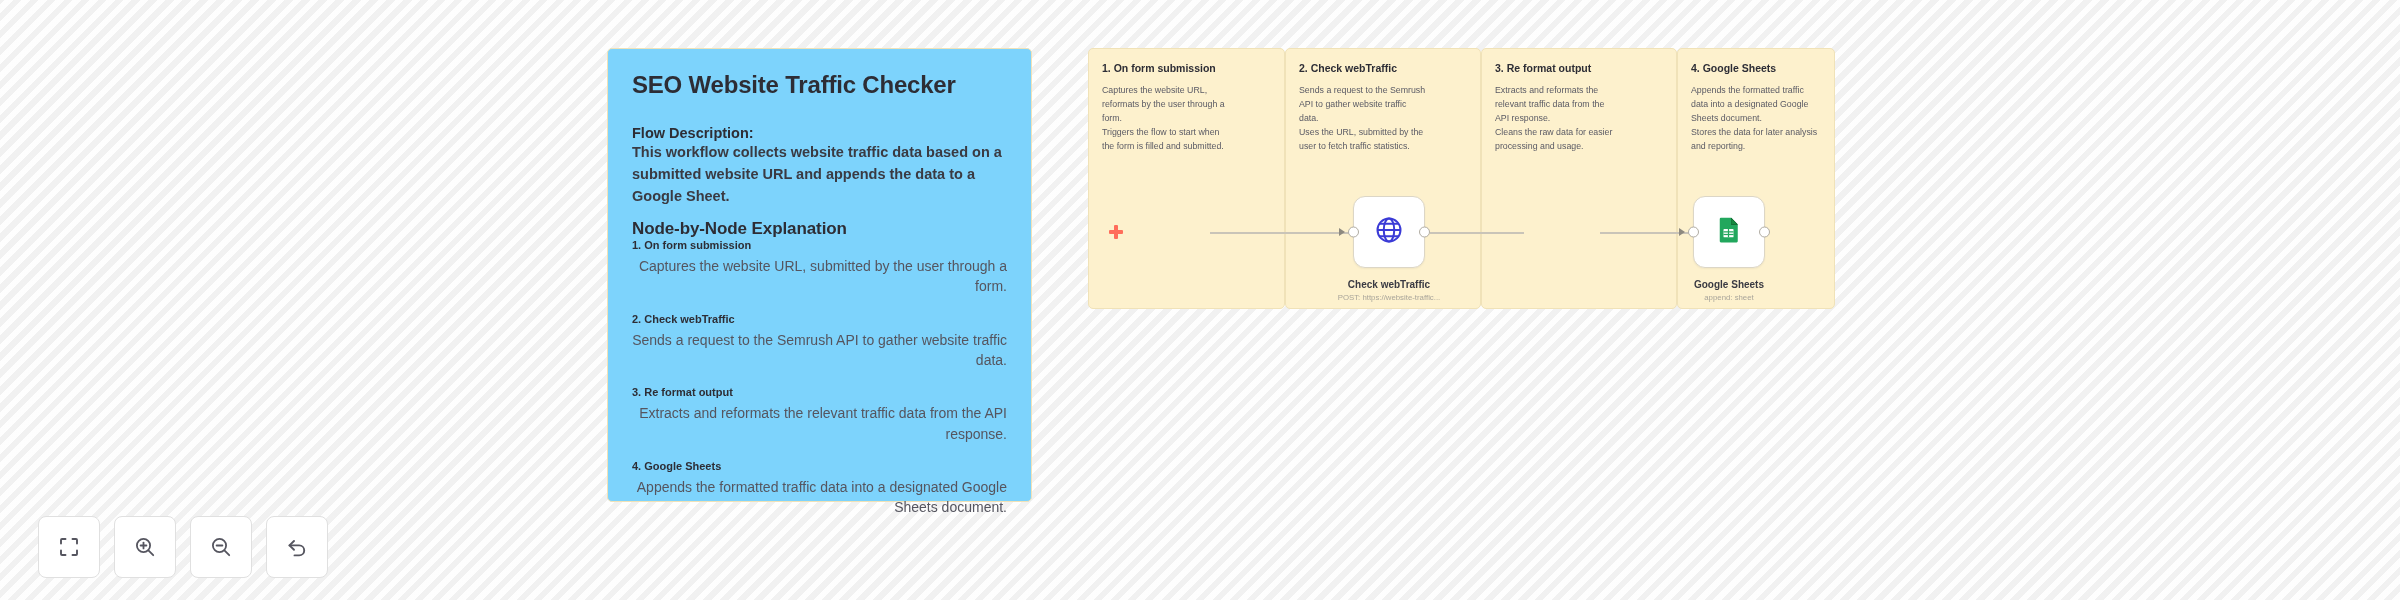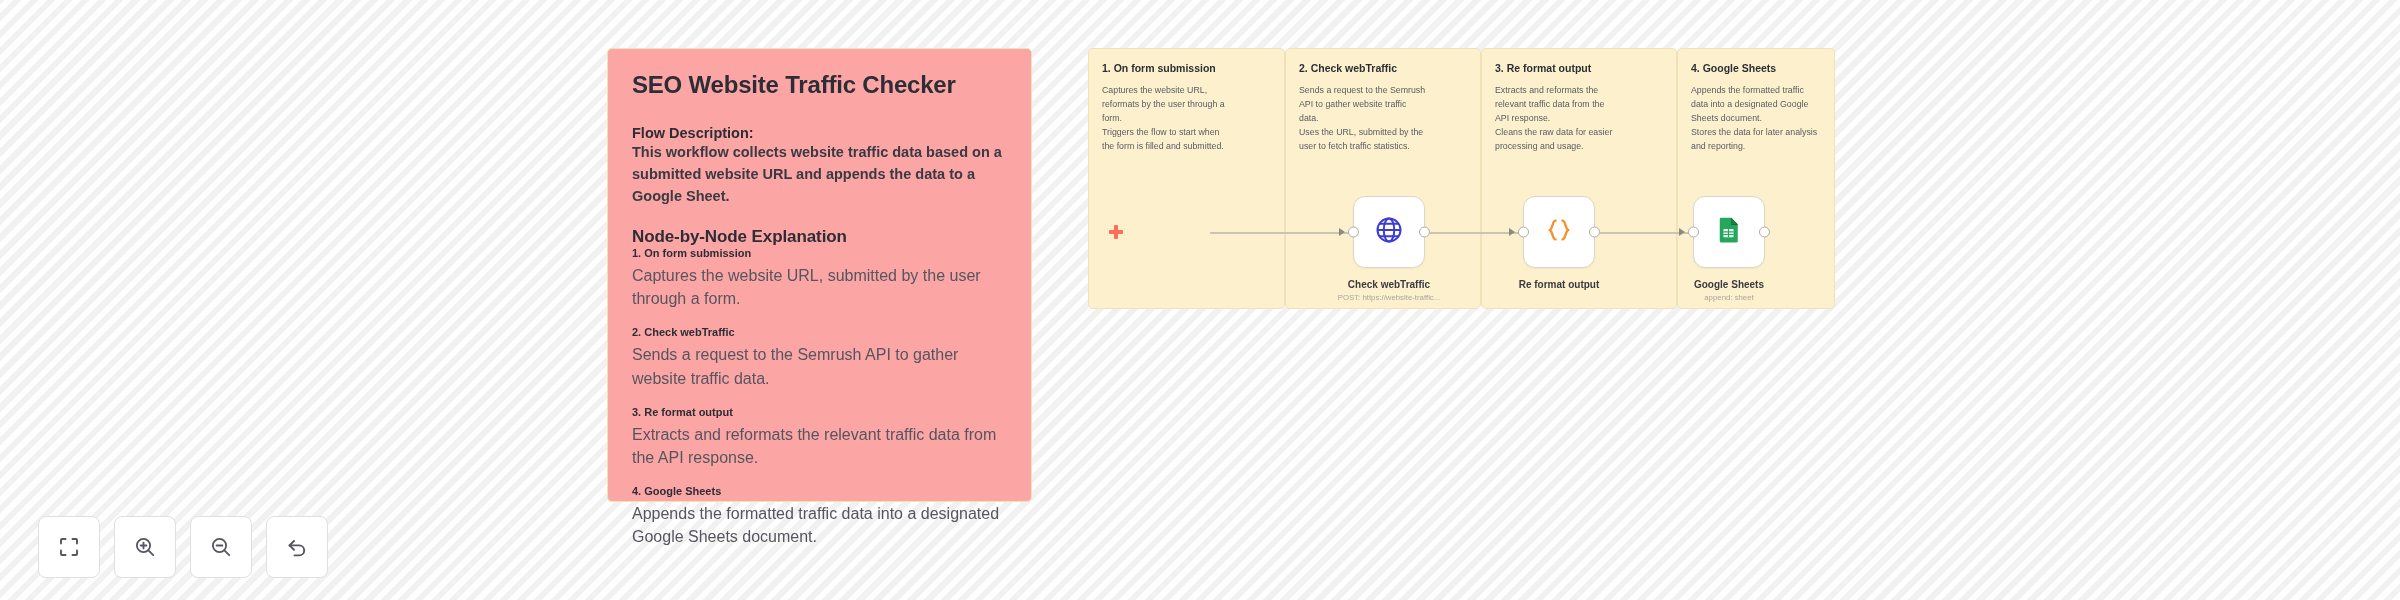--- a/index.html
+++ b/index.html
@@ -28,21 +28,21 @@
     inset: 0;
   }
 
   
   .doc-panel {
     position: absolute;
     left: 607px;
     top: 48px;
     width: 425px;
     height: 454px;
-    background: #fca5a5;
+    background: #7dd3fc;
     border: 1px solid #f0e2b8;
     border-radius: 5px;
     padding: 22px 24px 0 24px;
   }
 
   .doc-title {
     font-size: 24px;
     font-weight: bold;
     color: #2d2d35;
     letter-spacing: -0.2px;
@@ -53,43 +53,44 @@
     font-size: 14.5px;
     font-weight: bold;
     color: #2d2d35;
   }
 
   .doc-para {
     font-size: 14.5px;
     font-weight: bold;
     color: #3a3a42;
     line-height: 1.52;
-    margin-bottom: 20px;
+    margin-bottom: 12px;
   }
 
   .doc-h2 {
     font-size: 17px;
     font-weight: bold;
     color: #2d2d35;
     letter-spacing: -0.1px;
   }
 
   .doc-item { margin-bottom: 16px; }
 
   .doc-item-title {
     font-size: 11px;
     font-weight: bold;
     color: #2d2d35;
     margin-bottom: 5px;
   }
 
   .doc-item-desc {
-    font-size: 16px;
+    font-size: 14px;
     color: #55555f;
     line-height: 1.45;
+    text-align: right;
   }
 
   
   .sticky {
     position: absolute;
     top: 48px;
     height: 261px;
     background: #fdf1cd;
     border: 1px solid #f0e2b8;
     border-radius: 5px;
@@ -345,35 +346,20 @@
           </svg>
         </span>
         <div class="arrow-in"></div>
         <div class="port in"></div>
         <div class="port out"></div>
       </div>
       <div class="node-label">Check webTraffic</div>
       <div class="node-sub">POST: https://website-traffic...</div>
     </div>
 
-    <div class="node-wrap n3">
-      <div class="node-box">
-        <span>
-          <svg width="30" height="30" viewBox="0 0 24 24" fill="none" stroke="#f5902a" stroke-width="1.9" stroke-linecap="round">
-            <path d="M9.2 4.5 C6.6 4.5 7.4 10 4.8 12 C7.4 14 6.6 19.5 9.2 19.5"></path>
-            <path d="M14.8 4.5 C17.4 4.5 16.6 10 19.2 12 C16.6 14 17.4 19.5 14.8 19.5"></path>
-          </svg>
-        </span>
-        <div class="arrow-in"></div>
-        <div class="port in"></div>
-        <div class="port out"></div>
-      </div>
-      <div class="node-label">Re format output</div>
-      <div class="node-sub"></div>
-    </div>
 
     <div class="node-wrap n4">
       <div class="node-box">
         <span>
           <svg width="30" height="30" viewBox="0 0 24 24">
             <path d="M5.5 2.2 h8.2 L19 7.5 V21 a0.9 0.9 0 0 1 -0.9 0.9 H5.5 A0.9 0.9 0 0 1 4.6 21 V3.1 A0.9 0.9 0 0 1 5.5 2.2 Z" fill="#22a75d"></path>
             <path d="M13.7 2.2 L19 7.5 h-5.3 Z" fill="#17build"></path>
             <path d="M13.7 2.2 L19 7.5 h-5.3 Z" fill="#15893f"></path>
             <rect x="7.6" y="11.2" width="8" height="6.6" rx="0.5" fill="#ffffff"></rect>
             <line x1="11.6" y1="11.2" x2="11.6" y2="17.8" stroke="#22a75d" stroke-width="1"></line>

